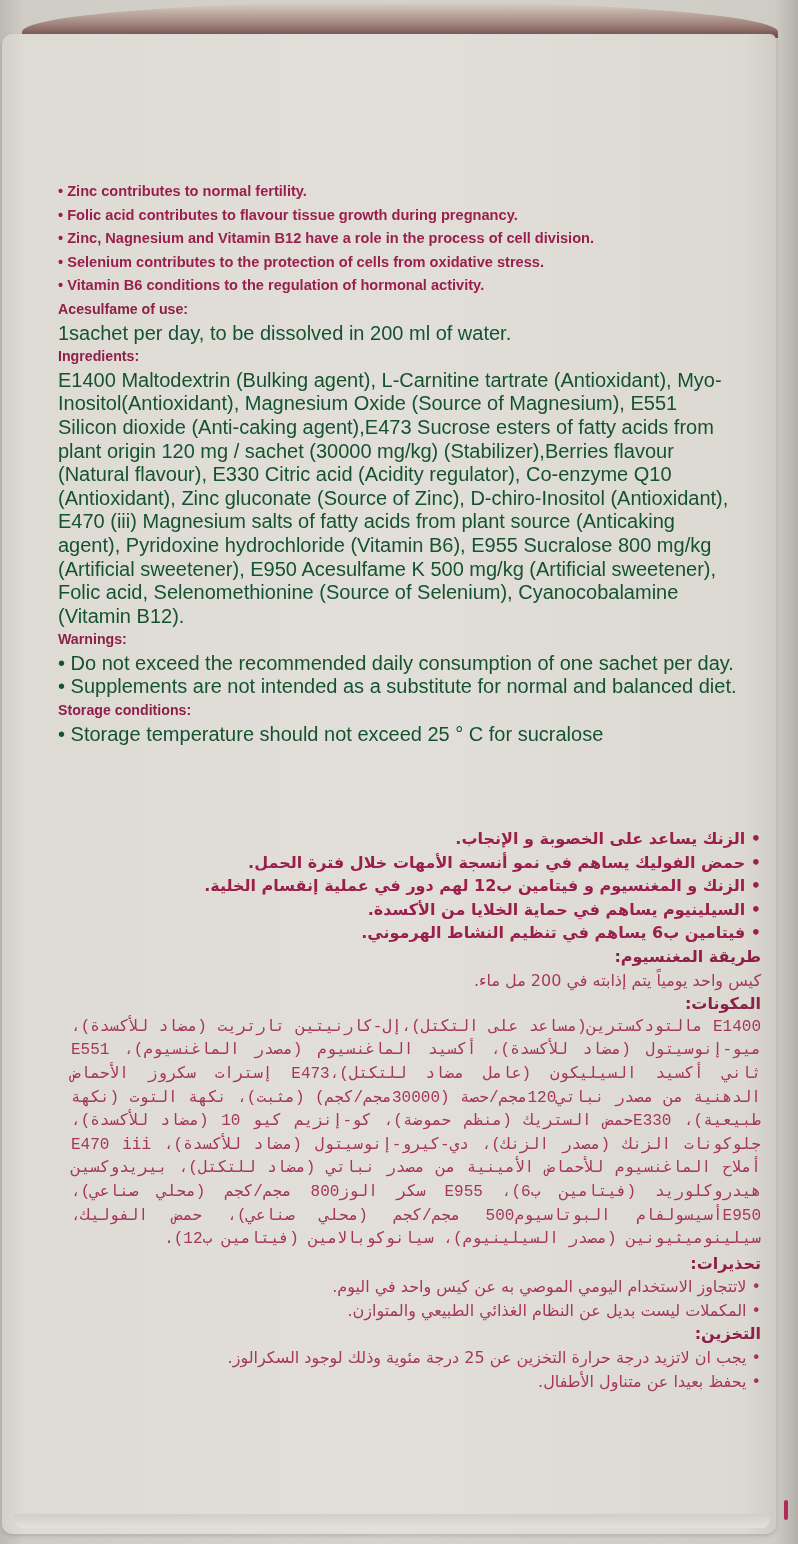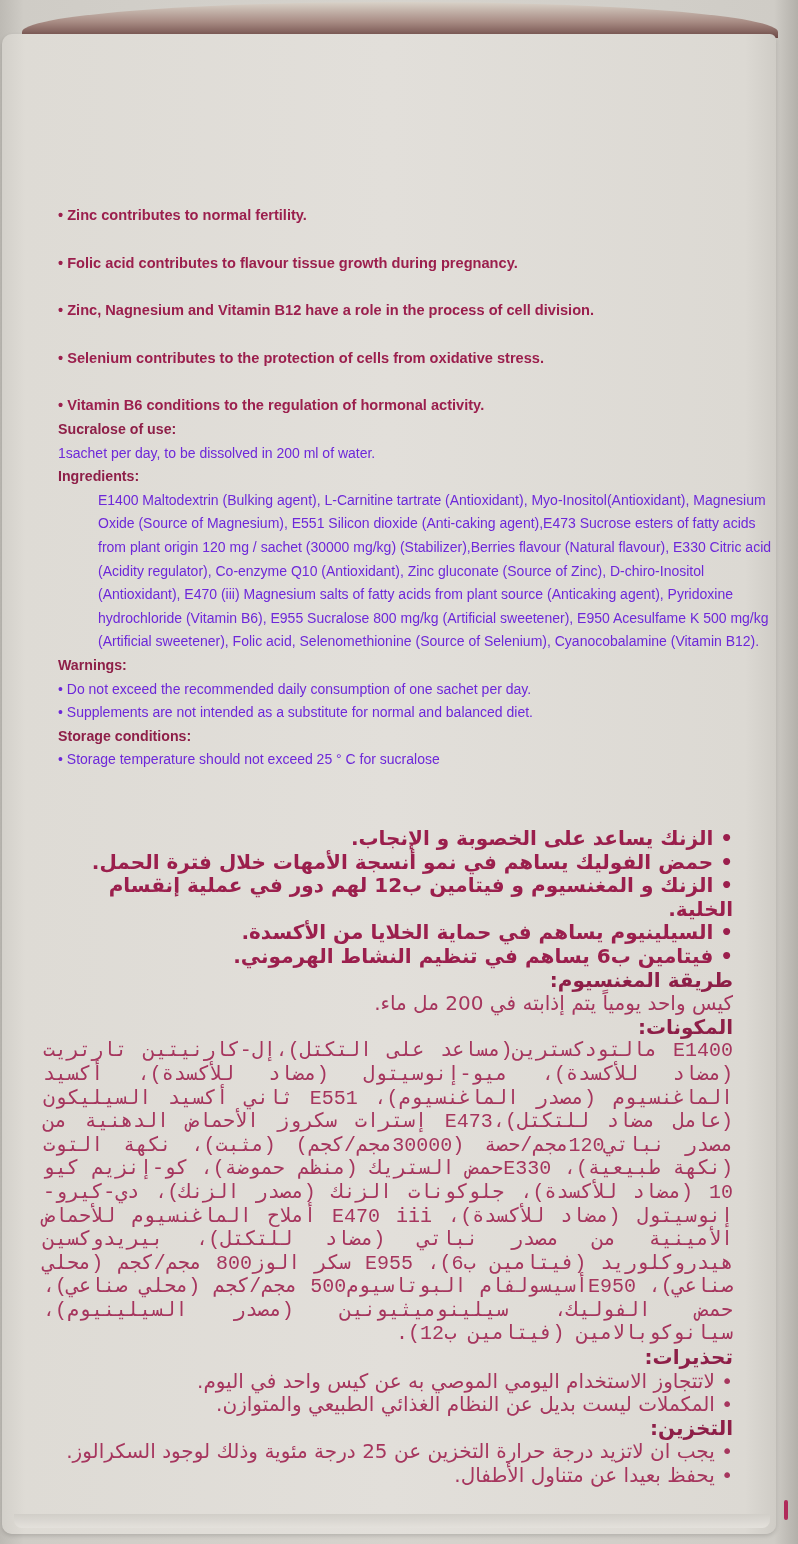--- a/index.html
+++ b/index.html
@@ -39,30 +39,30 @@
   }
   .accent-mark {
     position: absolute; right: 10px; top: 1500px; width: 4px; height: 20px;
     background: #b02a5a; border-radius: 2px;
   }
   .en {
     position: absolute; left: 58px; top: 180px; width: 700px;
     color: #a0234f;
     font-size: 14.2px; line-height: 23.6px;
   }
-  .en .claim { font-weight: bold; font-size: 14.6px; color: #9b1f4d; margin-top: 24px; }
+  .en .claim { font-weight: bold; font-size: 14.6px; color: #9b1f4d; }
   .en .heading { font-weight: bold; color: #8e1f48; }
-  .en .body { color: #6d28d9; font-size: 14px; }
+  .en .body { color: #14532d; font-size: 20px; }
   .en .item { white-space: nowrap; }
-  .en .para { width: 680px; margin-left: 40px; }
+  .en .para { width: 680px; }
   .ar {
-    position: absolute; right: 65px; top: 827px; width: 690px;
+    position: absolute; right: 37px; top: 827px; width: 690px;
     direction: rtl; text-align: right;
     color: #a0234f;
-    font-size: 20px; line-height: 23.6px;
+    font-size: 16px; line-height: 23.6px;
     font-family: "DejaVu Sans", sans-serif;
   }
   .ar .claim { font-weight: bold; color: #9b1f4d; }
   .ar .heading { font-weight: bold; color: #8e1f48; }
   .ar .body { color: #a6365e; }
   .ar .para { text-align: justify; font-family: Liberation Mono, monospace; }
   .bullet::before { content: "\2022\00a0"; }
 </style>
 </head>
 <body>
@@ -78,21 +78,21 @@
 <div class="accent-mark"></div>
 
 <div class="en">
   <div>
     <div class="claim item bullet">Zinc contributes to normal fertility.</div>
     <div class="claim item bullet">Folic acid contributes to flavour tissue growth during pregnancy.</div>
     <div class="claim item bullet">Zinc, Nagnesium and Vitamin B12  have a role in the process of cell division.</div>
     <div class="claim item bullet">Selenium contributes to the protection of cells from oxidative stress.</div>
     <div class="claim item bullet">Vitamin B6 conditions to the regulation of hormonal activity.</div>
   </div>
-  <div class="heading">Sucralose of use:</div>
+  <div class="heading">Acesulfame of use:</div>
   <div class="body">1sachet per day, to be dissolved in 200 ml of water.</div>
   <div class="heading">Ingredients:</div>
   <div class="body para">E1400 Maltodextrin (Bulking agent), L-Carnitine tartrate (Antioxidant), Myo-Inositol(Antioxidant), Magnesium Oxide (Source of Magnesium), E551 Silicon dioxide (Anti-caking agent),E473 Sucrose esters of fatty acids from plant origin 120 mg / sachet (30000 mg/kg) (Stabilizer),Berries flavour (Natural flavour), E330 Citric acid (Acidity regulator), Co-enzyme Q10 (Antioxidant), Zinc gluconate (Source of Zinc), D-chiro-Inositol (Antioxidant), E470 (iii) Magnesium salts of fatty acids from plant source (Anticaking agent), Pyridoxine hydrochloride (Vitamin B6), E955 Sucralose 800 mg/kg (Artificial sweetener), E950 Acesulfame K 500 mg/kg (Artificial sweetener), Folic acid, Selenomethionine (Source of Selenium), Cyanocobalamine (Vitamin B12).</div>
   <div class="heading">Warnings:</div>
   <div class="body item bullet">Do not exceed the recommended daily consumption of one sachet per day.</div>
   <div class="body item bullet">Supplements are not intended as a substitute for normal and balanced diet.</div>
   <div class="heading">Storage conditions:</div>
   <div class="body item bullet">Storage temperature should not exceed 25 ° C for sucralose</div>
 </div>
 

